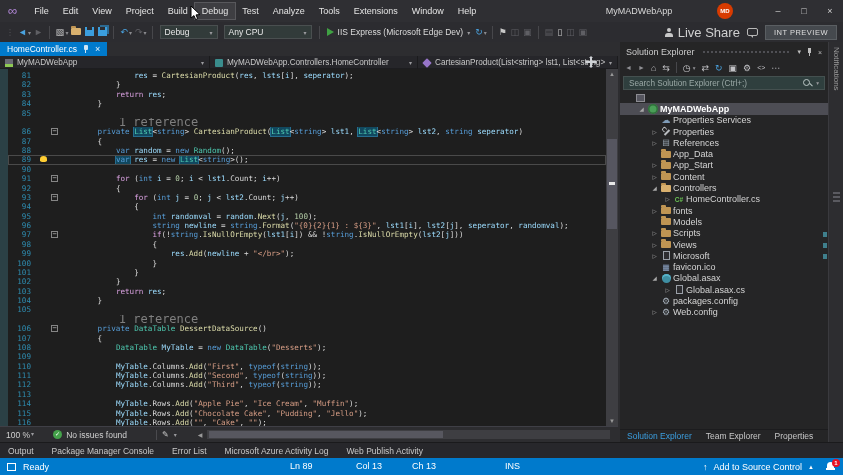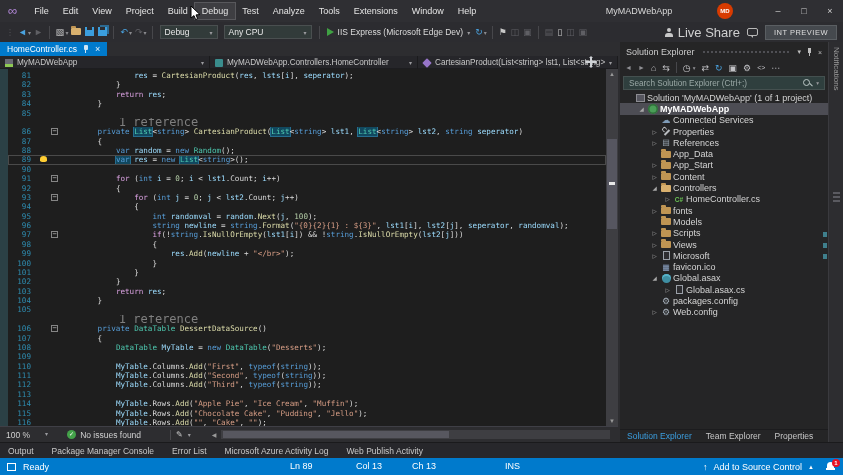--- a/index.html
+++ b/index.html
@@ -93,21 +93,21 @@
   .tk-hk{color:#569cd6;background:#11485f;box-shadow:0 0 0 1px #266d8f;}
   .vscroll{position:absolute;right:0;top:0;width:12px;height:100%;background:#3e3e42;}
   .varrow{display:block;text-align:center;font-size:6px;color:#999;line-height:10px;}
   .varrow.bottom{position:absolute;bottom:0;width:100%;}
   .vthumb{position:absolute;left:1px;top:70px;width:10px;height:90px;background:#565660;}
   .vmark{position:absolute;left:3px;top:113px;width:6px;height:3px;background:#e8e8e8;}
   .movegrip{position:absolute;left:585px;top:54px;z-index:5;}
 
   .editorfoot{position:absolute;left:0;top:426px;width:618px;height:16px;background:#2d2d30;border-top:1px solid #3f3f46;
               display:flex;align-items:center;padding:0 6px;gap:5px;}
-  .zoomsel{display:inline-flex;gap:15px;font-size:8.5px;color:#d0d0d0;}
+  .zoomsel{display:inline-flex;gap:1px;font-size:8.5px;color:#d0d0d0;}
   .zoomsel u{font-size:6px;color:#9a9a9e;}
   .health{display:inline-flex;align-items:center;gap:4px;margin-left:14px;font-size:8.5px;color:#d0d0d0;}
   .chk{width:9px;height:9px;border-radius:50%;background:#44a24a;display:inline-flex;align-items:center;justify-content:center;}
   .chk em{color:#fff;font-size:6px;line-height:9px;}
   .vdiv{width:1px;height:10px;background:#4a4a4e;margin-left:24px;}
   .penic{font-size:8px;color:#c8c8c8;}
   .footcaret{font-size:6px;color:#9a9a9e;}
   .harrow{font-size:6px;color:#999;margin-left:16px;}
   .hscroll{flex:1;height:9px;background:#3e3e42;position:relative;margin-right:2px;}
   .hthumb{position:absolute;left:2px;top:1px;width:58%;height:7px;background:#57575f;}
@@ -587,33 +587,32 @@
       <span class="ph2">Search Solution Explorer (Ctrl+;)</span>
       <span class="mag"></span>
       <u>▾</u>
     </div>
     <div id="setree">
         <div class="trow" style="padding-left: 4px;">
           <span class="tarrow"></span>
           <span class="ticon">
             <i class="sol"></i>
           </span>
-          <span class="tlabel">Solution 'MyMADWebApp' (1 of 1 project)</span>
         </div>
         <div class="trow sel" style="padding-left: 17px;">
           <span class="tarrow">◢</span>
           <span class="ticon">
             <i class="web"></i>
           </span>
           <span class="tlabel bold">MyMADWebApp</span>
         </div>
         <div class="trow" style="padding-left: 30px;">
           <span class="tarrow"></span>
           <span class="ticon c-cloud">☁</span>
-          <span class="tlabel">Connected Services</span>
+          <span class="tlabel">Properties Services</span>
         </div>
         <div class="trow" style="padding-left: 30px;">
           <span class="tarrow">▷</span>
           <span class="ticon">
             <i class="wr"></i>
           </span>
           <span class="tlabel">Properties</span>
         </div>
         <div class="trow" style="padding-left: 30px;">
           <span class="tarrow">▷</span>

